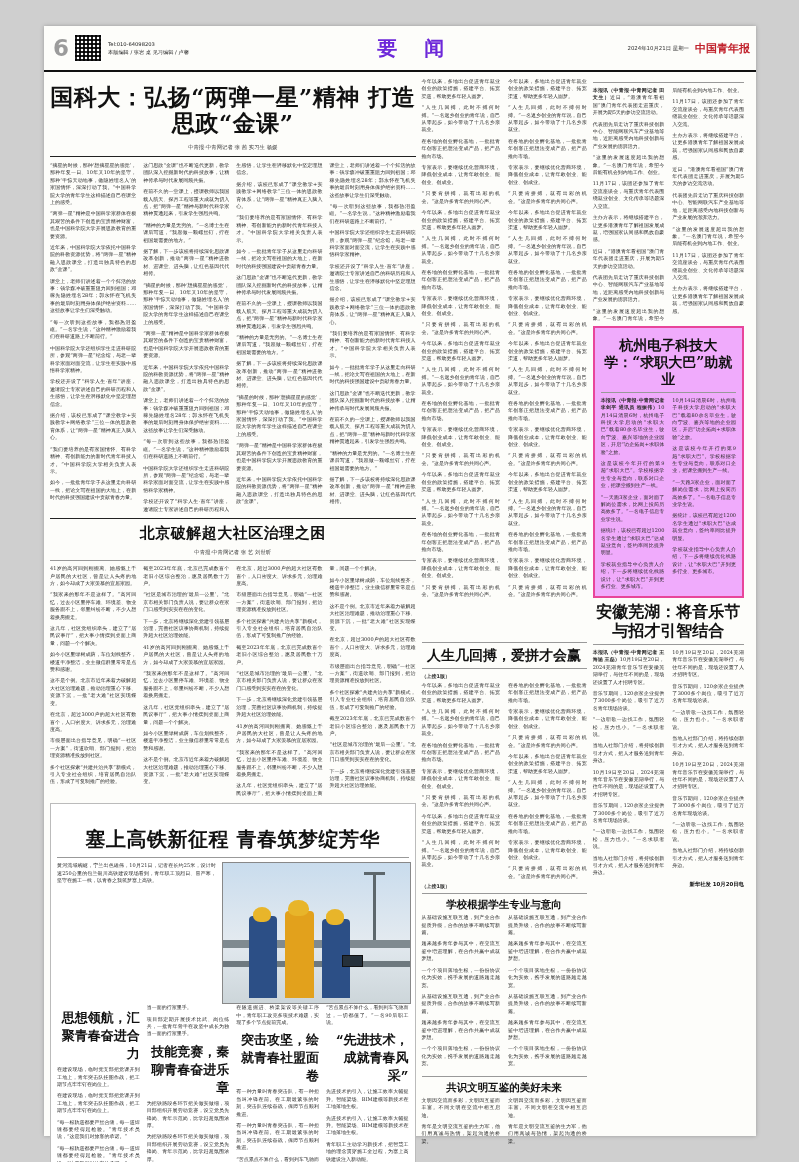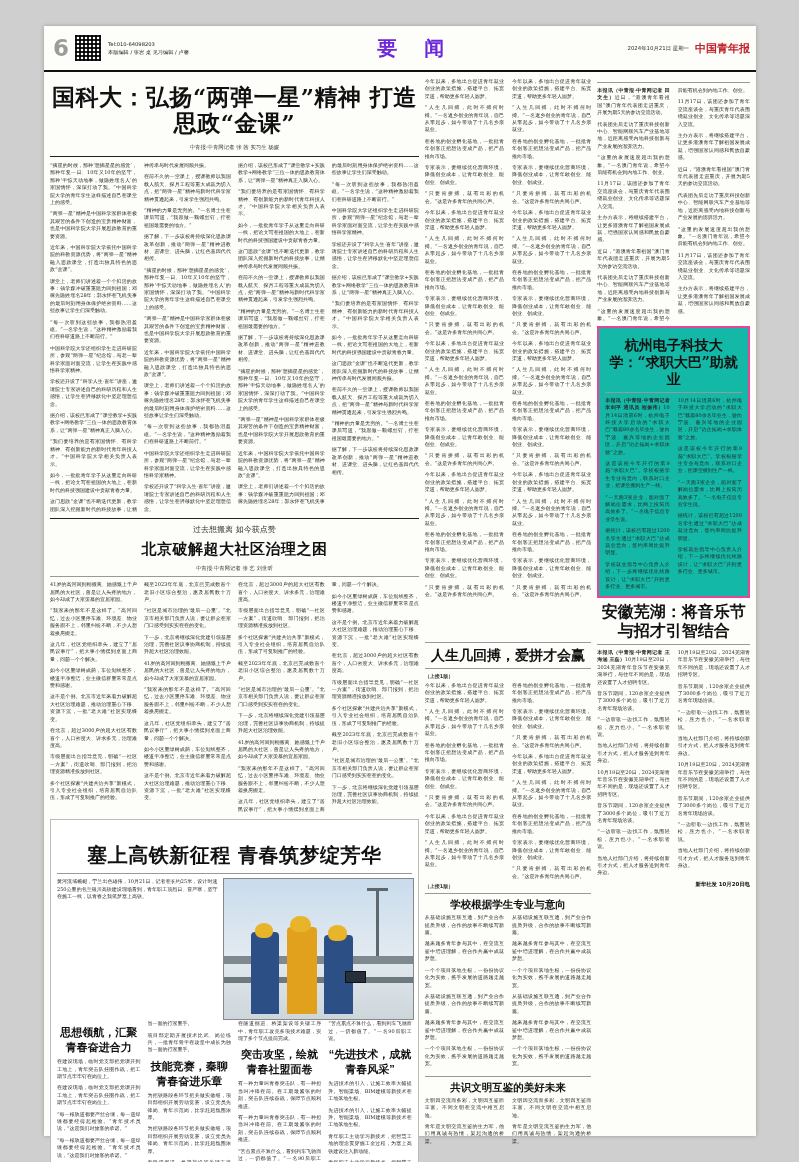--- a/index.html
+++ b/index.html
@@ -37,21 +37,21 @@
   .mast-title{
     flex:1;text-align:center;font-size:20px;letter-spacing:10px;
     font-family:"DejaVu Serif","Liberation Serif",serif;font-weight:bold;color:#6d28d9;
   }
   .mast-date{font-size:5.4px;color:#333;margin-right:6px;white-space:nowrap;}
   .mast-logo{
     font-size:11px;font-weight:bold;color:#c0202a;margin-right:6px;
     font-family:Liberation Serif, serif;white-space:nowrap;
   }
   
-  .body{position:relative;display:flex;padding:6px 6px 0 6px;box-sizing:border-box;height:1064px;}
+  .body{position:relative;display:flex;padding:6px 12px 0 6px;box-sizing:border-box;height:1064px;}
   .colL{width:372px;}
   .colM{width:168px;margin-left:6px;}
   .colR{width:154px;margin-left:6px;}
   .hr{border-top:1px solid #222;margin:5px 0;}
   .hr-thin{border-top:1px solid #999;margin:4px 0;}
   
   h1.head{
     font-family:"DejaVu Serif","Liberation Serif",serif;
     font-weight:bold;color:#111;margin:6px 0 6px 0;text-align:center;
     font-size:23px;letter-spacing:.5px;line-height:1.15;
@@ -77,21 +77,21 @@
   .cols4{column-count:4;column-gap:7px;}
   p.txt{
     font-size:5px;line-height:7.4px;color:#2a2a2a;margin:0 0 4px 0;
     text-align:justify;text-justify:inter-ideograph;
     font-family:"DejaVu Serif","Liberation Serif",serif;
   }
   .lead{font-weight:bold;}
   
   .boxed{
     border:2px solid #e8459a;padding:5px 6px;margin:4px 0;
-    background:#14b8a6;
+    background:#f0abfc;
   }
   
   .feature{
     border:1px solid #bbb;margin-top:6px;padding:6px;background:#fff;
   }
   .photo{
     width:100%;height:140px;position:relative;overflow:hidden;border:1px solid #888;
     background:linear-gradient(#cfe0ef 0 48%,#b8c7d2 48% 62%,#9aa7ad 62% 100%);
   }
   .ph-sky{position:absolute;inset:0;background:linear-gradient(#c9dced,#e3eaf0 55%,#cdd6da 100%);}
@@ -103,22 +103,22 @@
   .ph-w1{left:14%;width:15%;height:58%;background:#2c4f86;}
   .ph-w2{left:33%;width:16%;height:62%;background:#e2a11c;}
   .ph-w3{left:53%;width:15%;height:56%;background:#2c4f86;}
   .ph-h1,.ph-h2,.ph-h3{position:absolute;border-radius:50% 50% 40% 40%;}
   .ph-h1{left:16%;bottom:58%;width:10%;height:11%;background:#e8b52a;}
   .ph-h2{left:35%;bottom:62%;width:11%;height:12%;background:#e8b52a;}
   .ph-h3{left:55%;bottom:56%;width:10%;height:11%;background:#e8b52a;}
   .ph-board{position:absolute;left:64%;bottom:26%;width:10%;height:7%;background:#25303a;border:1px solid #111;}
   .cont-note{font-size:5px;color:#333;font-weight:bold;margin:3px 0;}
   .sig{font-size:5.4px;font-weight:bold;text-align:right;color:#111;margin-top:4px;}
-  .sub-h{font-size:11px;font-weight:bold;text-align:center;margin:5px 0 3px 0;
-    font-family:Liberation Sans, sans-serif;color:#111;}
+  .sub-h{font-size:13px;font-weight:bold;text-align:right;margin:5px 0 3px 0;
+    font-family:Liberation Mono, monospace;color:#111;}
   .boxed-head{font-size:12.5px;}
 </style>
 </head>
 <body>
 
 <div class="page">
 
   <div class="masthead">
     <div class="pagenum">6</div>
     <div class="qr"></div>
@@ -177,21 +177,20 @@
           <p class="txt">“我们要培养的是有家国情怀、有科学精神、有创新能力的新时代青年科技人才。”中国科学院大学相关负责人表示。</p>
           <p class="txt">如今，一批批青年学子从这里走向科研一线，把论文写在祖国的大地上，在新时代的科技强国建设中贡献青春力量。</p>
           <p class="txt">这门思政“金课”也不断迭代更新，教学团队深入挖掘新时代的科技故事，让精神传承与时代发展同频共振。</p>
           <p class="txt">在前不久的一堂课上，授课教师以我国载人航天、探月工程等重大成就为切入点，把“两弹一星”精神与新时代科学家精神贯通起来，引发学生强烈共鸣。</p>
           <p class="txt">“精神的力量是无穷的。”一名博士生在课后写道，“我愿做一颗螺丝钉，拧在祖国最需要的地方。”</p>
           <p class="txt">据了解，下一步该校将持续深化思政课改革创新，推动“两弹一星”精神进教材、进课堂、进头脑，让红色基因代代相传。</p>
         </div>
 
       <div class="hr"></div>
 
-      <div class="kicker">过去想搬离 如今获点赞</div>
       <h1 class="head" style="font-size:15px">北京破解超大社区治理之困</h1>
       <div class="byline">中青报·中青网记者 张 艺 刘世昕</div>
       <div class="hr-thin"></div>
       <div class="cols4" id="second-body">
           <p class="txt">41岁的高河回到刚搬离、她感慨上千户居民的大社区，曾是让人头疼的地方，如今却成了大家羡慕的宜居家园。</p>
           <p class="txt">“我家来的那年不是这样了。”高河回忆，过去小区里停车难、环境差、物业服务跟不上，邻里纠纷不断，不少人想着换房搬走。</p>
           <p class="txt">这几年，社区党组织牵头，建立了“居民议事厅”，把大事小情摆到桌面上商量，问题一个个解决。</p>
           <p class="txt">如今小区里绿树成荫，车位划线整齐，楼道干净整洁，业主微信群里常常是点赞和感谢。</p>
           <p class="txt">这不是个例。北京市近年来着力破解超大社区治理难题，推动治理重心下移、资源下沉，一批“老大难”社区实现蝶变。</p>
           <p class="txt">在北京，超过3000户的超大社区有数百个，人口密度大、诉求多元，治理难度高。</p>

